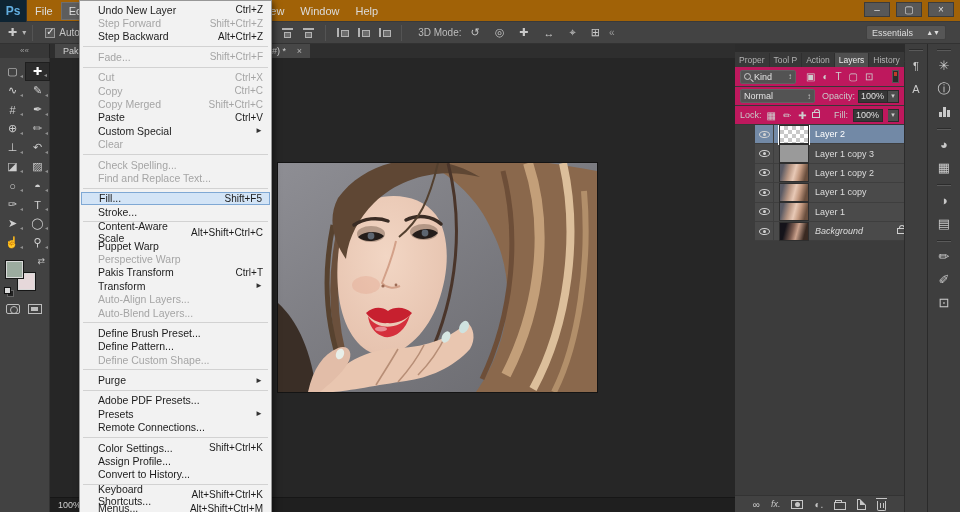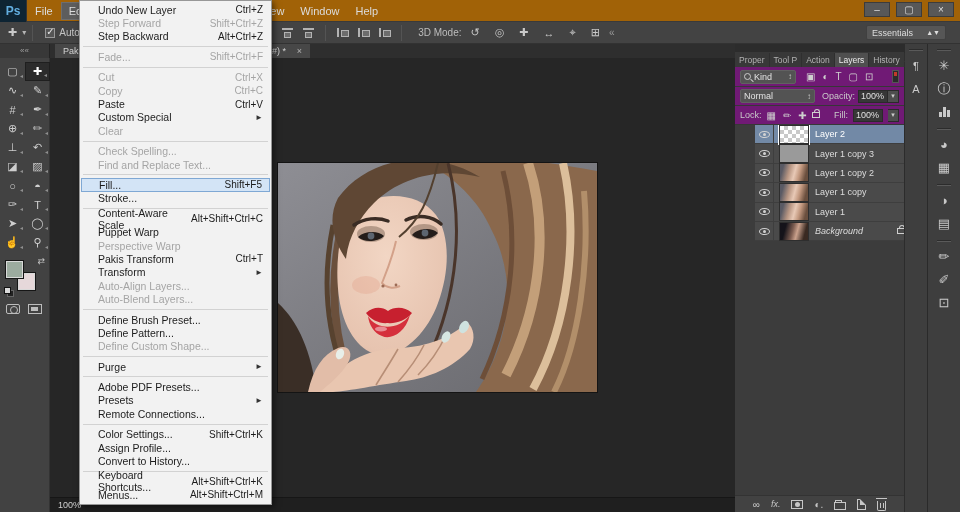--- a/index.html
+++ b/index.html
@@ -71,21 +71,21 @@
   .menu-row .sub { margin-left:auto; font-size:8px; color:#333; }
   .menu-sep { height:1px; background:#d2d2d2; margin:3px 3px; }
   
   .right-region { position:absolute; left:735px; right:0; top:44px; bottom:0; display:flex; z-index:2; }
   .panel-col { width:170px; display:flex; flex-direction:column; background:#434343; border-right:1px solid #2c2c2c; }
   .panel-topgap { height:8px; background:#2c2c2c; }
   .panel-tabs { height:15px; background:#383838; display:flex; align-items:flex-end; font-size:8.5px; color:#b3b3b3; }
   .ptab { padding:2px 4px; border-right:1px solid #2f2f2f; white-space:nowrap; }
   .ptab.active { background:#4f4f4f; color:#ececec; }
   .ptab-menu { margin-left:auto; padding-right:3px; color:#bbb; font-size:8px; }
-  .prow { display:flex; align-items:center; padding:0 5px; background:#701a75; border-bottom:1px solid #373737; font-size:9px; color:#c9c9c9; }
+  .prow { display:flex; align-items:center; padding:0 5px; background:#be185d; border-bottom:1px solid #373737; font-size:9px; color:#c9c9c9; }
   .prow.kind { height:20px; gap:4px; }
   .prow.blend { height:19px; }
   .prow.lock { height:19px; gap:5px; }
   .dropdown { background:#535353; border:1px solid #616161; border-radius:2px; height:14px; display:flex; align-items:center; font-size:9px; color:#e2e2e2; padding:0 3px; gap:3px; }
   .dd-arrow { margin-left:auto; font-size:8px; color:#c2c2c2; }
   .css-mag { width:7px; height:7px; border:1px solid #ccc; border-radius:50%; position:relative; flex:none; }
   .css-mag::after { content:""; position:absolute; left:5px; top:6px; width:4px; height:1px; background:#ccc; transform:rotate(45deg); }
   .kind-ico { font-size:10px; color:#cfcfcf; }
   .css-toggle { width:7px; height:13px; background:#2b2b2b; border:1px solid #555; margin-left:2px; position:relative; }
   .css-toggle::after { content:""; position:absolute; left:1px; top:1px; width:3px; height:4px; background:#c0392b; }
@@ -372,20 +372,24 @@
       </div>
       <div class="menu-sep"></div>
       <div class="menu-row disabled">
         <span class="lb">Cut</span>
         <span class="sc">Ctrl+X</span>
       </div>
       <div class="menu-row disabled">
         <span class="lb">Copy</span>
         <span class="sc">Ctrl+C</span>
       </div>
+      <div class="menu-row disabled">
+        <span class="lb">Copy Merged</span>
+        <span class="sc">Shift+Ctrl+C</span>
+      </div>
       <div class="menu-row enabled">
         <span class="lb">Paste</span>
         <span class="sc">Ctrl+V</span>
       </div>
       <div class="menu-row enabled">
         <span class="lb">Custom Special</span>
         <span class="sub">►</span>
       </div>
       <div class="menu-row disabled">
         <span class="lb">Clear</span>

